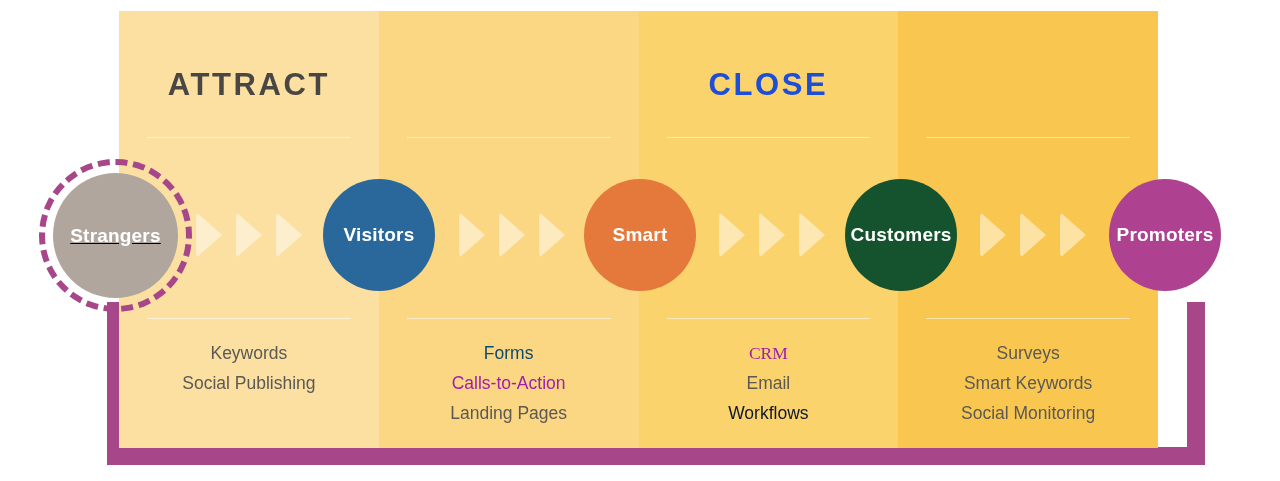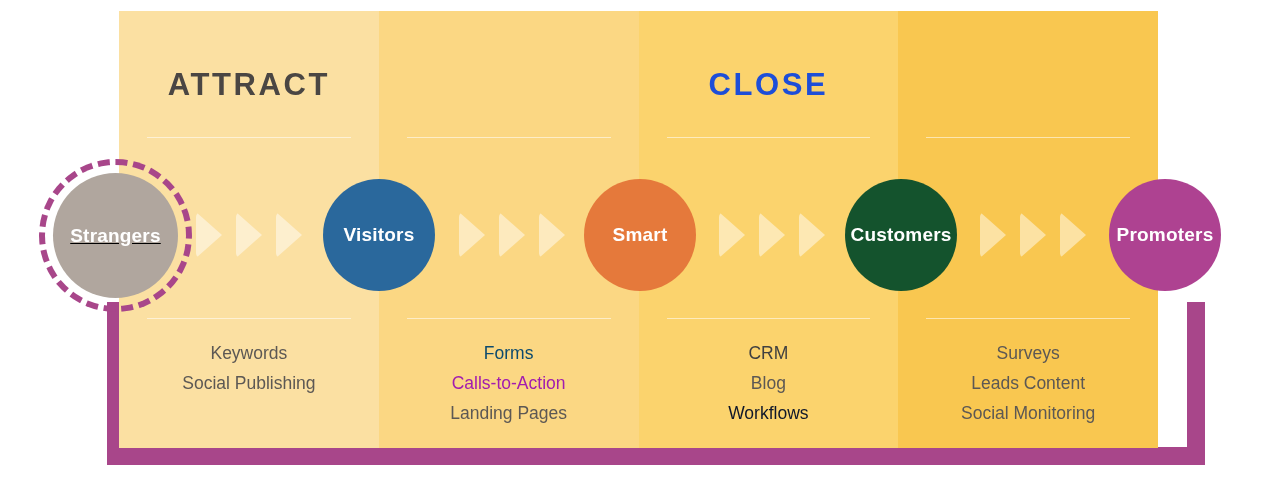--- a/index.html
+++ b/index.html
@@ -157,31 +157,31 @@
           <div class="item" style="color: #0c4a6e;">Forms</div>
           <div class="item" style="color: #a21caf;">Calls-to-Action</div>
           <div class="item" style="color: rgb(92, 88, 84);">Landing Pages</div>
         </div>
       </div>
       <div class="panel" style="background: rgb(251, 211, 109);">
         <div class="panel-title" style="color: #1d4ed8;">CLOSE</div>
         <div class="rule rule-top"></div>
         <div class="rule rule-bottom"></div>
         <div class="item-list">
-          <div class="item" style="color: #404040;">CRM</div>
-          <div class="item" style="color: rgb(92, 88, 84);">Blog</div>
+          <div class="item" style="color: #a21caf; font-family: Liberation Serif, serif;">CRM</div>
+          <div class="item" style="color: rgb(92, 88, 84);">Email</div>
           <div class="item" style="color: #0f172a;">Workflows</div>
         </div>
       </div>
       <div class="panel" style="background: rgb(249, 199, 80);">
         <div class="rule rule-top"></div>
         <div class="rule rule-bottom"></div>
         <div class="item-list">
           <div class="item" style="color: rgb(92, 88, 84);">Surveys</div>
-          <div class="item" style="color: rgb(92, 88, 84);">Leads Content</div>
+          <div class="item" style="color: rgb(92, 88, 84);">Smart Keywords</div>
           <div class="item" style="color: rgb(92, 88, 84);">Social Monitoring</div>
         </div>
       </div>
     </div>
 
   <div id="overlay">
       <div class="arrows" style="left: 196px;">
         <div class="arrow" style="background: rgba(255, 255, 255, 0.48);"></div>
         <div class="arrow" style="background: rgba(255, 255, 255, 0.48);"></div>
         <div class="arrow" style="background: rgba(255, 255, 255, 0.48);"></div>

